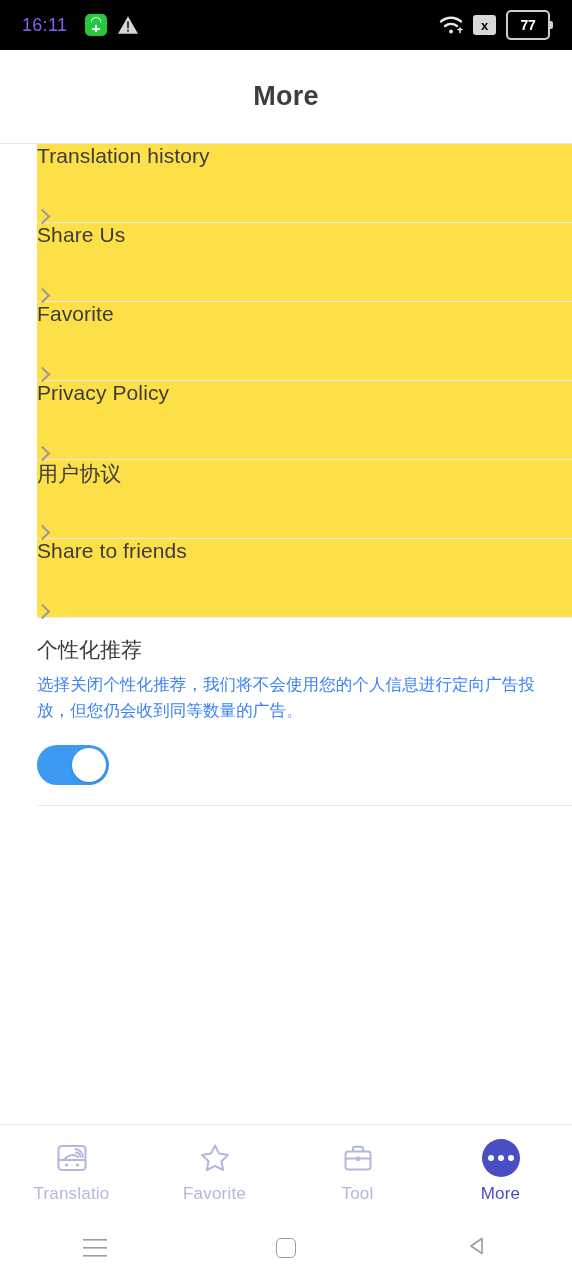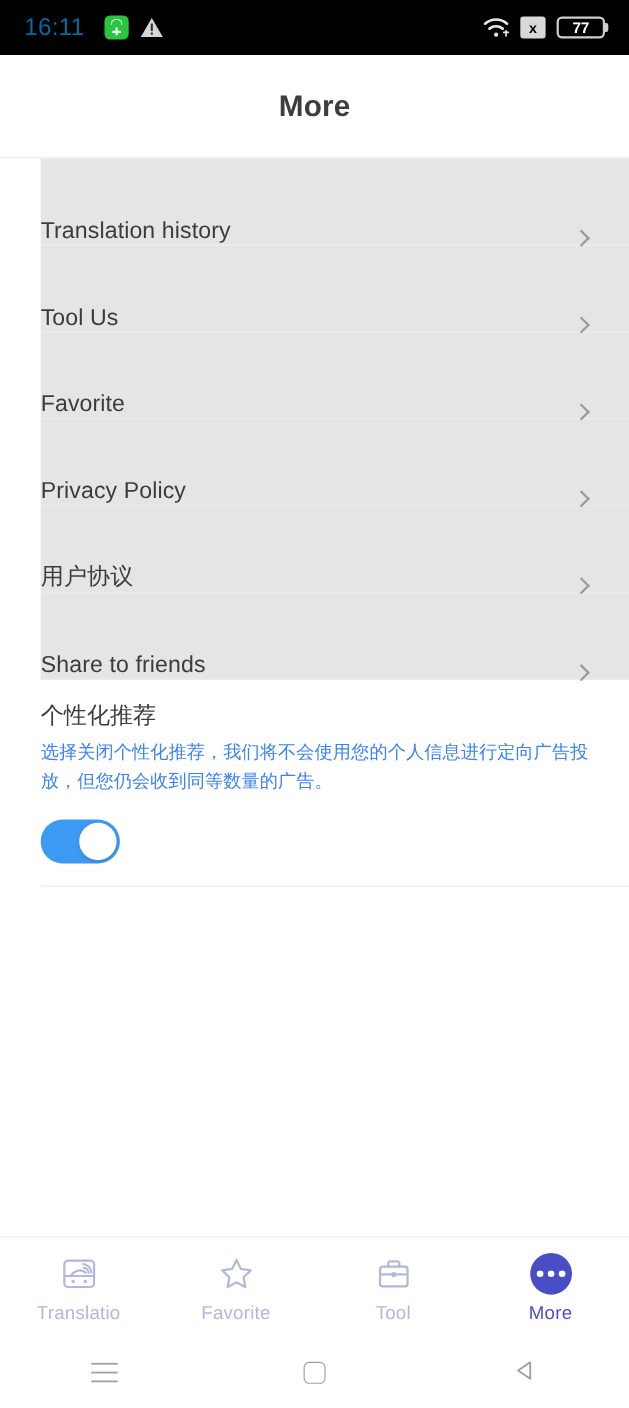--- a/index.html
+++ b/index.html
@@ -28,22 +28,22 @@
   
   .status-bar {
     height: 50px;
     background: #000000;
     display: flex;
     align-items: center;
     padding: 0 22px;
     flex: 0 0 auto;
   }
   .status-time {
-    color: #0369a1;
-    font-size: 22px;
+    color: #8b5cf6;
+    font-size: 18px;
     letter-spacing: 0.3px;
   }
   .status-left-icons {
     display: flex;
     align-items: center;
     gap: 10px;
     margin-left: 18px;
   }
   .notif-green {
     width: 22px;
@@ -92,21 +92,21 @@
     color: #000000;
     font-size: 13px;
     font-weight: bold;
     display: flex;
     align-items: center;
     justify-content: center;
     line-height: 1;
   }
   .battery {
     width: 44px;
-    height: 20px;
+    height: 30px;
     border: 2px solid #cfcfcf;
     border-radius: 5px;
     position: relative;
     display: flex;
     align-items: center;
     justify-content: center;
   }
   .battery::after {
     content: "";
     position: absolute;
@@ -147,24 +147,25 @@
     flex: 1 1 auto;
     background: #ffffff;
     overflow: hidden;
   }
   .list {
     padding-left: 37px;
   }
   .list-row {
     height: 79px;
     display: flex;
-    align-items: flex-end;
+    align-items: flex-start;
     padding-right: 36px;
     border-bottom: 1px solid #ececec;
-    background: #e5e5e5;
+    background: #fde047;
+    flex-direction: column;
   }
   .list-row:first-child { border-top: none; }
   .list-label {
     flex: 1;
     font-size: 21px;
     color: #3c3c3c;
     letter-spacing: 0.1px;
   }
   .chevron {
     width: 11px;
@@ -338,21 +339,21 @@
 
   <div class="content">
     <div class="list">
 
       <div class="list-row">
         <span class="list-label">Translation history</span>
         <span class="chevron"></span>
       </div>
 
       <div class="list-row">
-        <span class="list-label">Tool Us</span>
+        <span class="list-label">Share Us</span>
         <span class="chevron"></span>
       </div>
 
       <div class="list-row">
         <span class="list-label">Favorite</span>
         <span class="chevron"></span>
       </div>
 
       <div class="list-row">
         <span class="list-label">Privacy Policy</span>

